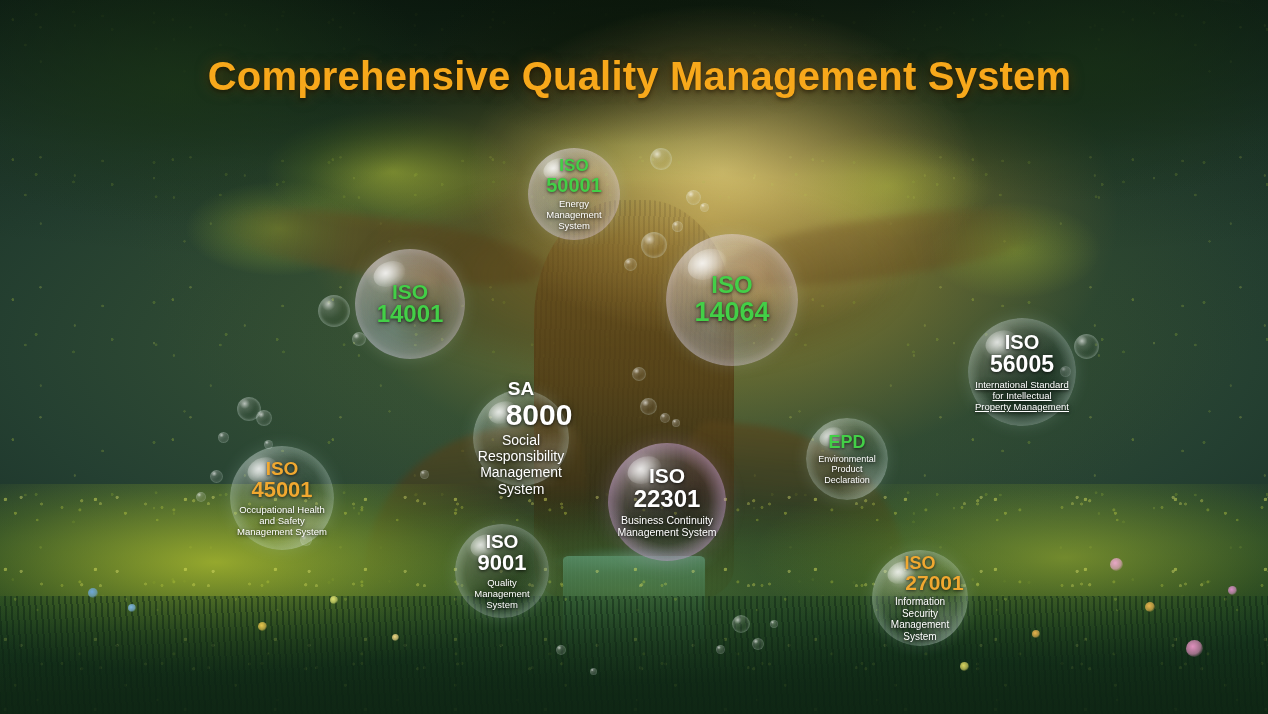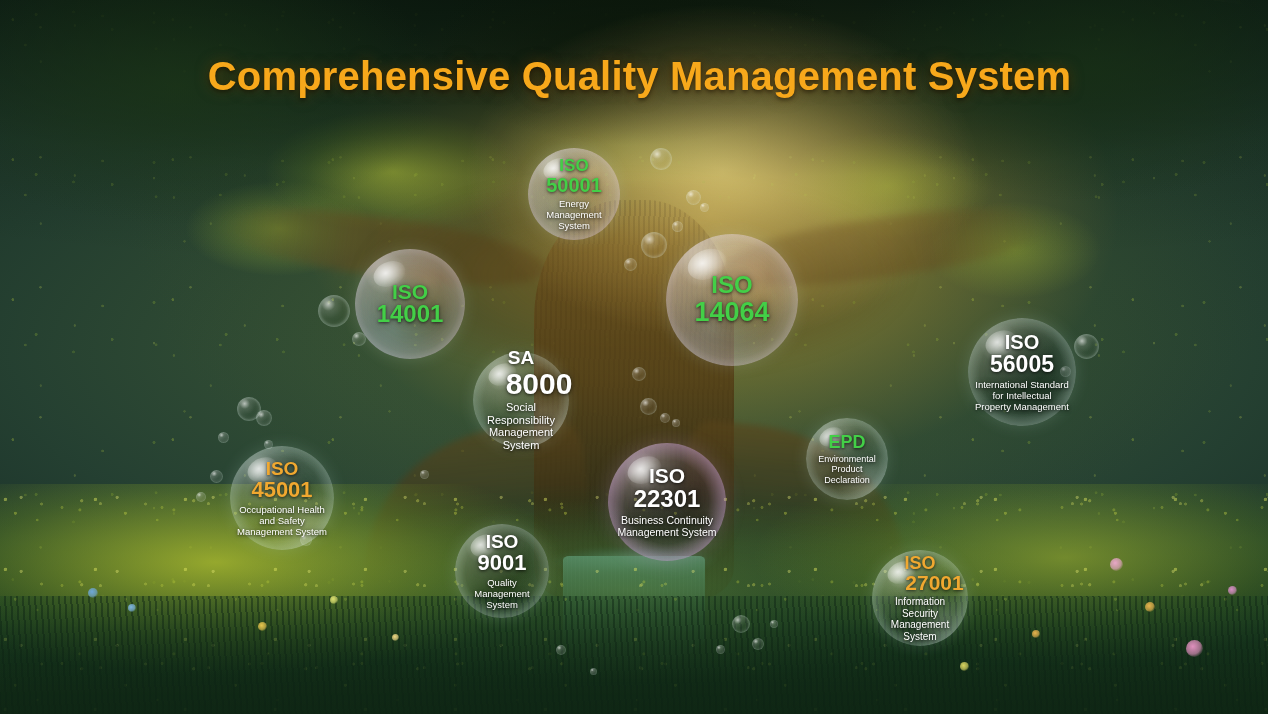--- a/index.html
+++ b/index.html
@@ -321,26 +321,26 @@
         <div class="b-code" style="color: rgb(67, 207, 71); font-size: 21px;">ISO</div>
         <div class="b-code" style="color: rgb(67, 207, 71); font-size: 24px;">14001</div>
       </div>
       <div class="bubble tint-iris" style="left: 666px; top: 234px; width: 132px; height: 132px;">
         <div class="b-code" style="color: rgb(67, 207, 71); font-size: 24px;">ISO</div>
         <div class="b-code" style="color: rgb(67, 207, 71); font-size: 27px;">14064</div>
       </div>
       <div class="bubble tint-dark" style="left: 968px; top: 318px; width: 108px; height: 108px;">
         <div class="b-code" style="color: rgb(255, 255, 255); font-size: 20px;">ISO</div>
         <div class="b-code" style="color: rgb(255, 255, 255); font-size: 23px;">56005</div>
-        <div class="b-desc" style="font-size: 9.5px;">International Standard for Intellectual Property Management</div>
-      </div>
-      <div class="bubble " style="left: 473px; top: 352px; width: 96px; height: 96px; text-align: center;">
+        <div class="b-desc" style="font-size: 9.5px; text-decoration: underline;">International Standard for Intellectual Property Management</div>
+      </div>
+      <div class="bubble " style="left: 473px; top: 390px; width: 96px; height: 96px; text-align: center;">
         <div class="b-code" style="color: rgb(255, 255, 255); font-size: 19px;">SA</div>
         <div class="b-code" style="color: rgb(255, 255, 255); font-size: 30px; margin-left: 36px;">8000</div>
-        <div class="b-desc" style="font-size: 11px;">Social Responsibility Management System</div>
+        <div class="b-desc" style="font-size: 14px;">Social Responsibility Management System</div>
       </div>
       <div class="bubble " style="left: 230px; top: 446px; width: 104px; height: 104px;">
         <div class="b-code" style="color: rgb(240, 168, 48); font-size: 19px;">ISO</div>
         <div class="b-code" style="color: rgb(240, 168, 48); font-size: 22px;">45001</div>
         <div class="b-desc" style="font-size: 9.5px;">Occupational Health and Safety Management System</div>
       </div>
       <div class="bubble tint-purple" style="left: 608px; top: 443px; width: 118px; height: 118px;">
         <div class="b-code" style="color: rgb(255, 255, 255); font-size: 21px;">ISO</div>
         <div class="b-code" style="color: rgb(255, 255, 255); font-size: 24px;">22301</div>
         <div class="b-desc" style="font-size: 10.5px;">Business Continuity Management System</div>

